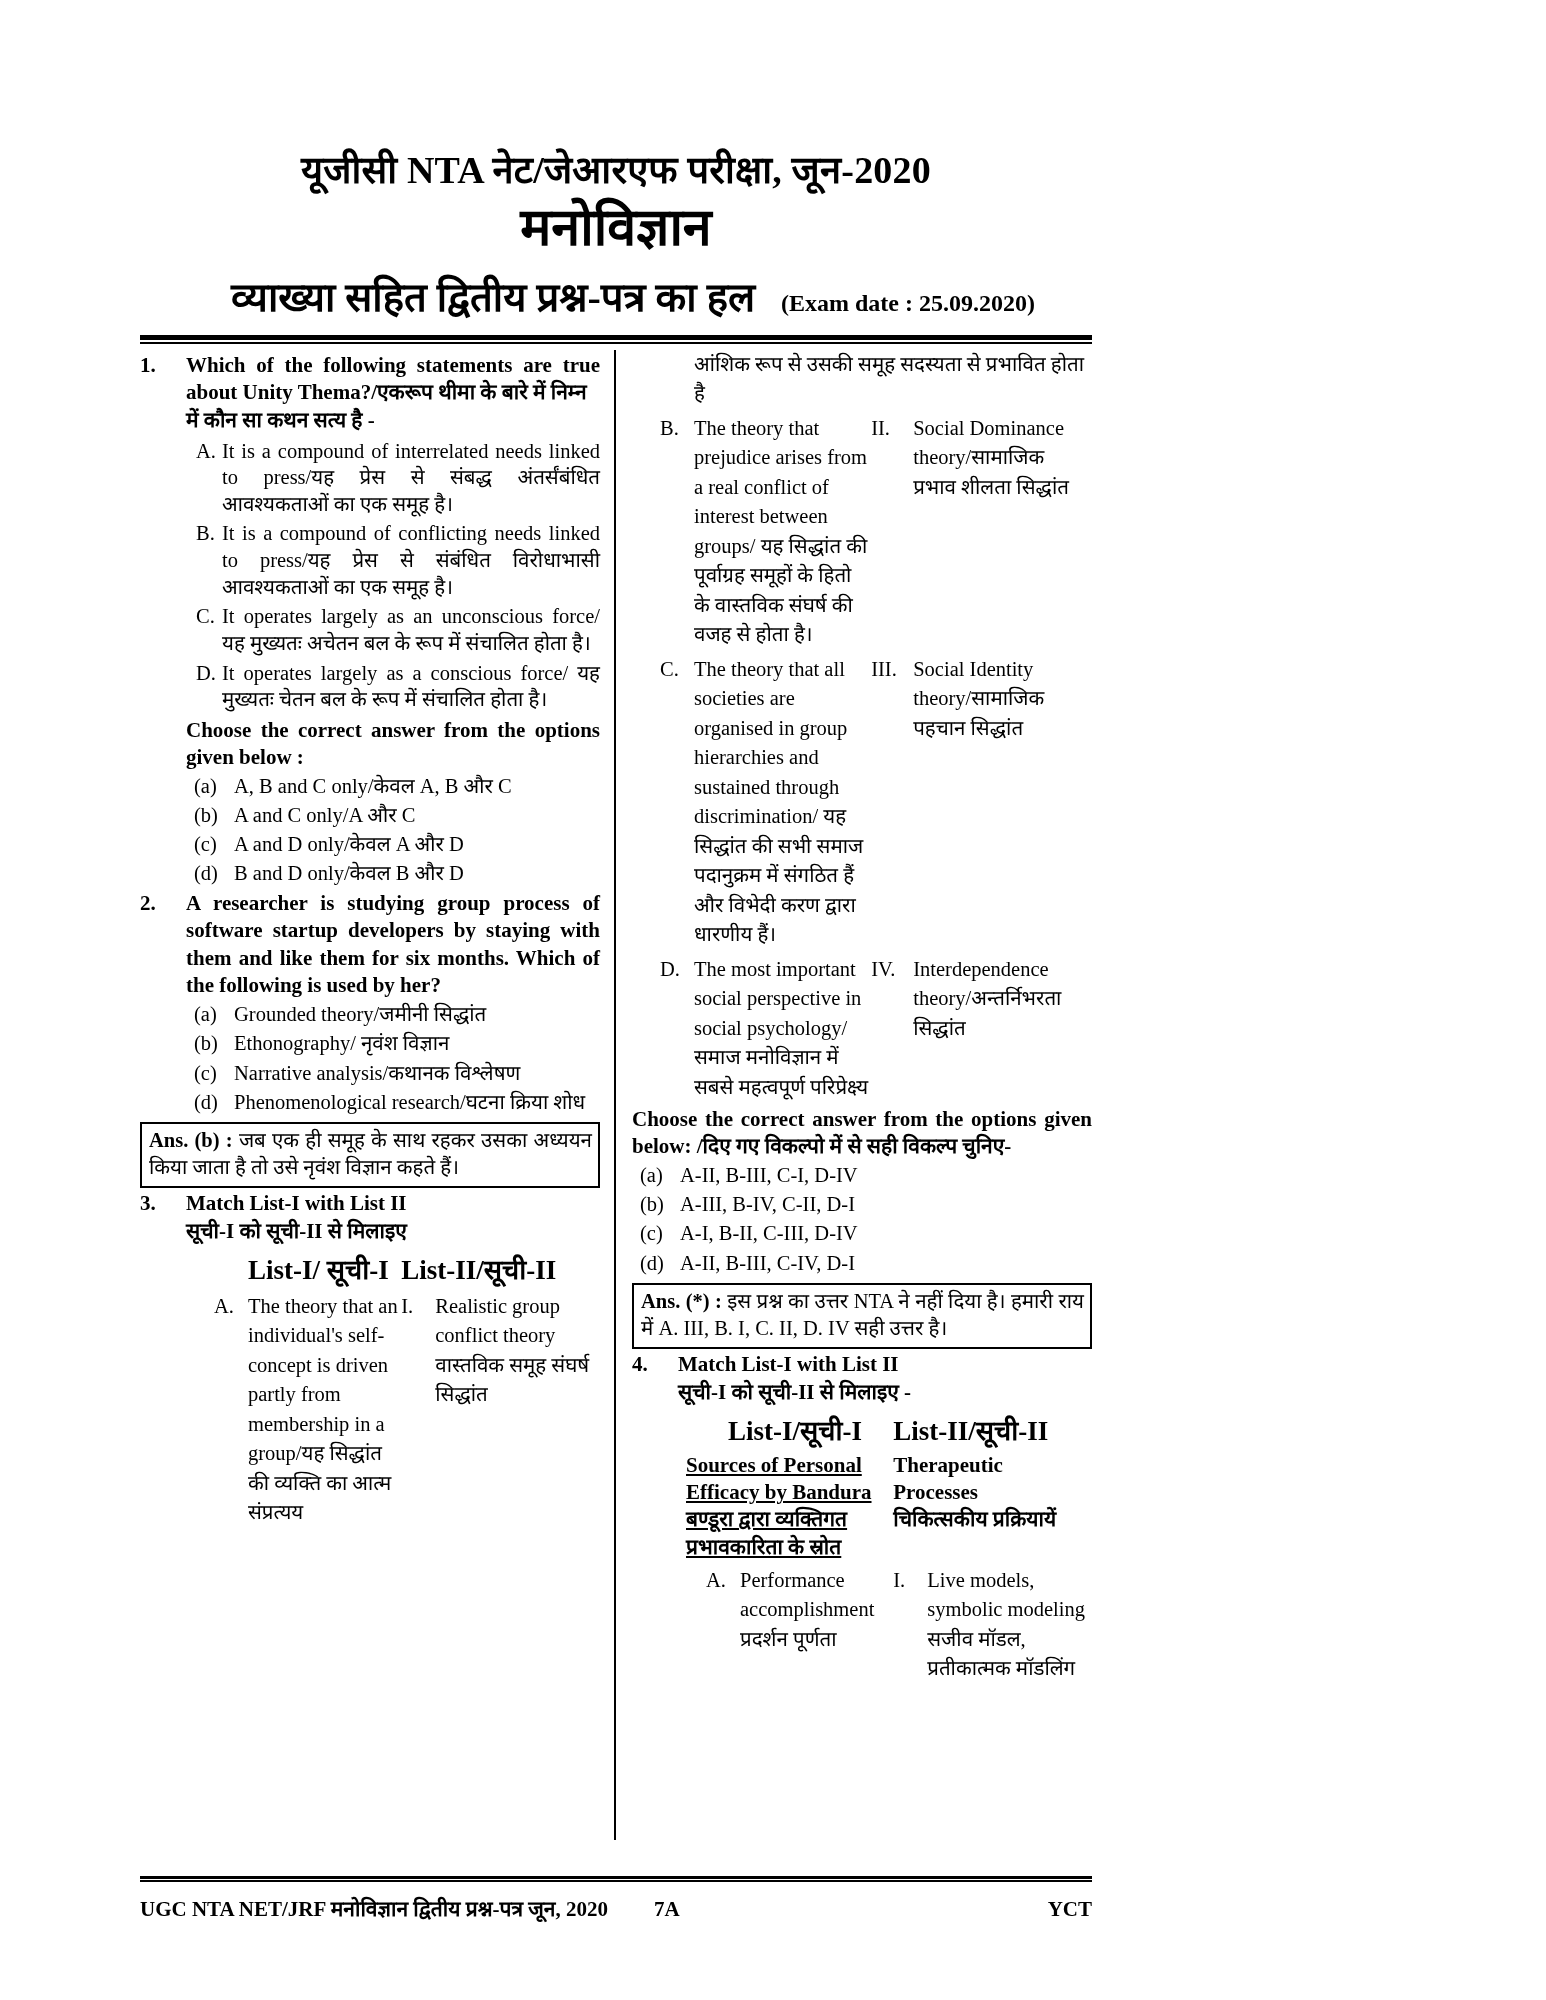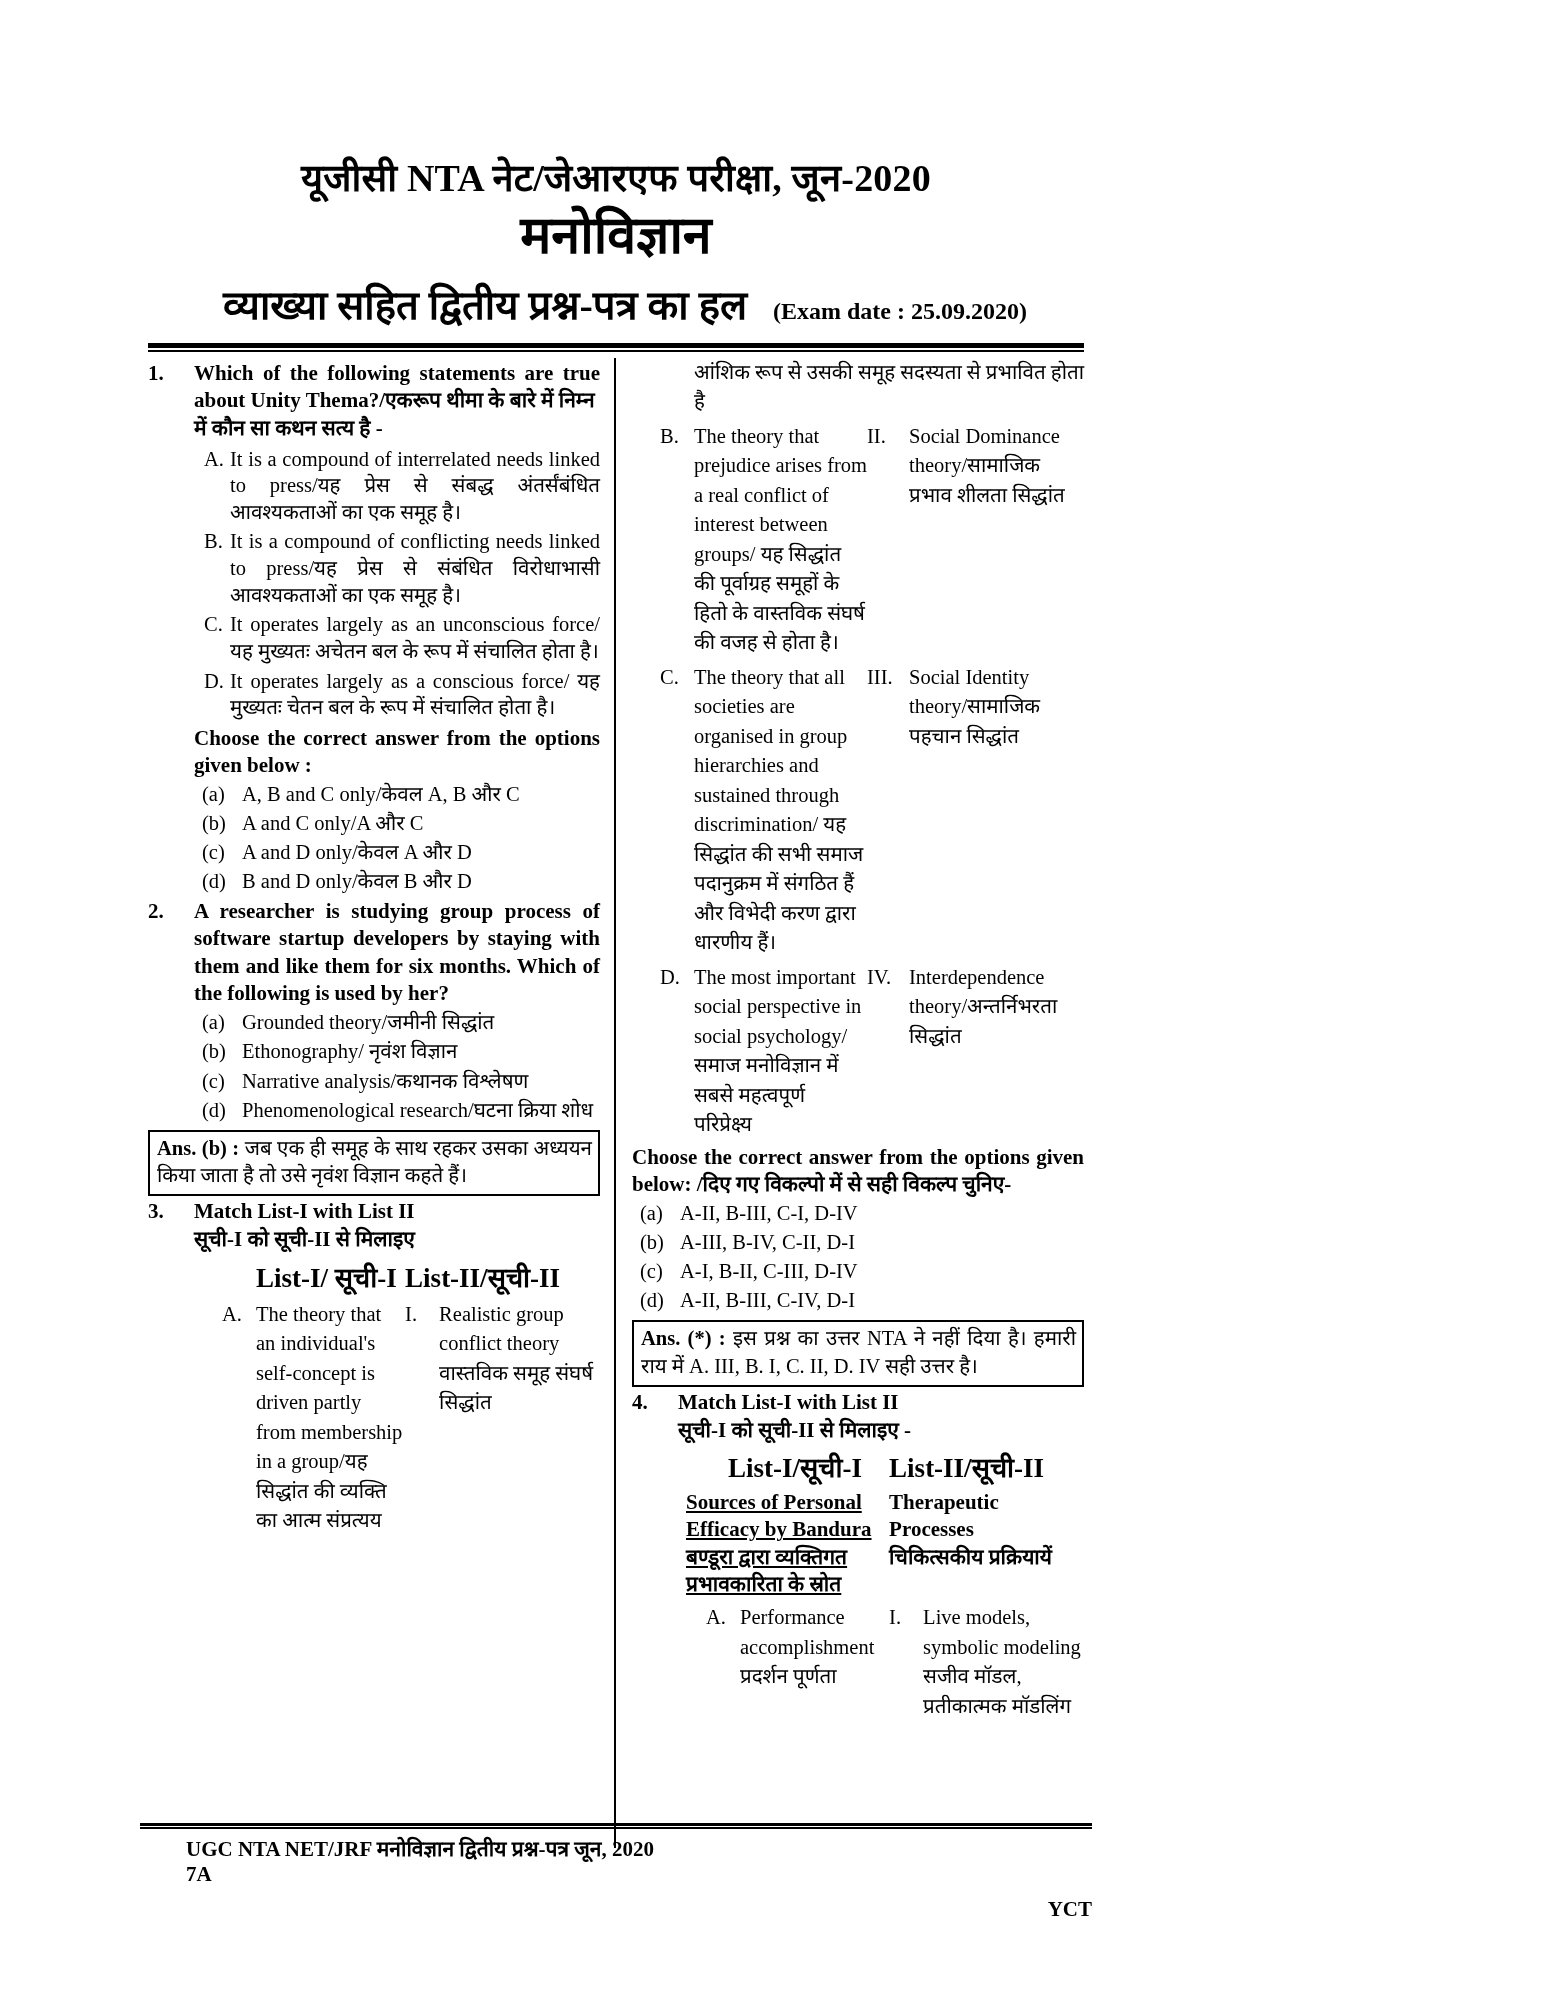--- a/index.html
+++ b/index.html
@@ -12,21 +12,21 @@
     height: 2000px;
     font-family: "Liberation Serif", "DejaVu Serif", serif;
     color: #000000;
     position: relative;
     overflow: hidden;
   }
   .page {
     width: 1232px;
     height: 2000px;
     box-sizing: border-box;
-    padding: 8px;
+    padding: 0;
     position: relative;
   }
 
   
   .header {
     padding: 150px 175px 0 175px;
     text-align: center;
   }
   .exam-title {
     font-size: 38px;
@@ -251,21 +251,20 @@
     left: 140px;
     right: 140px;
     bottom: 78px;
   }
   .footer-row {
     display: flex;
     align-items: baseline;
     font-size: 21px;
     font-weight: bold;
     padding-top: 5px;
-    flex-direction: column;
   }
   .footer-left { white-space: nowrap; }
   .footer-page { margin-left: 46px; }
   .footer-right { margin-left: auto; margin-top: 10px; }
 </style>
 </head>
 <body>
 
 <div class="page">
 

